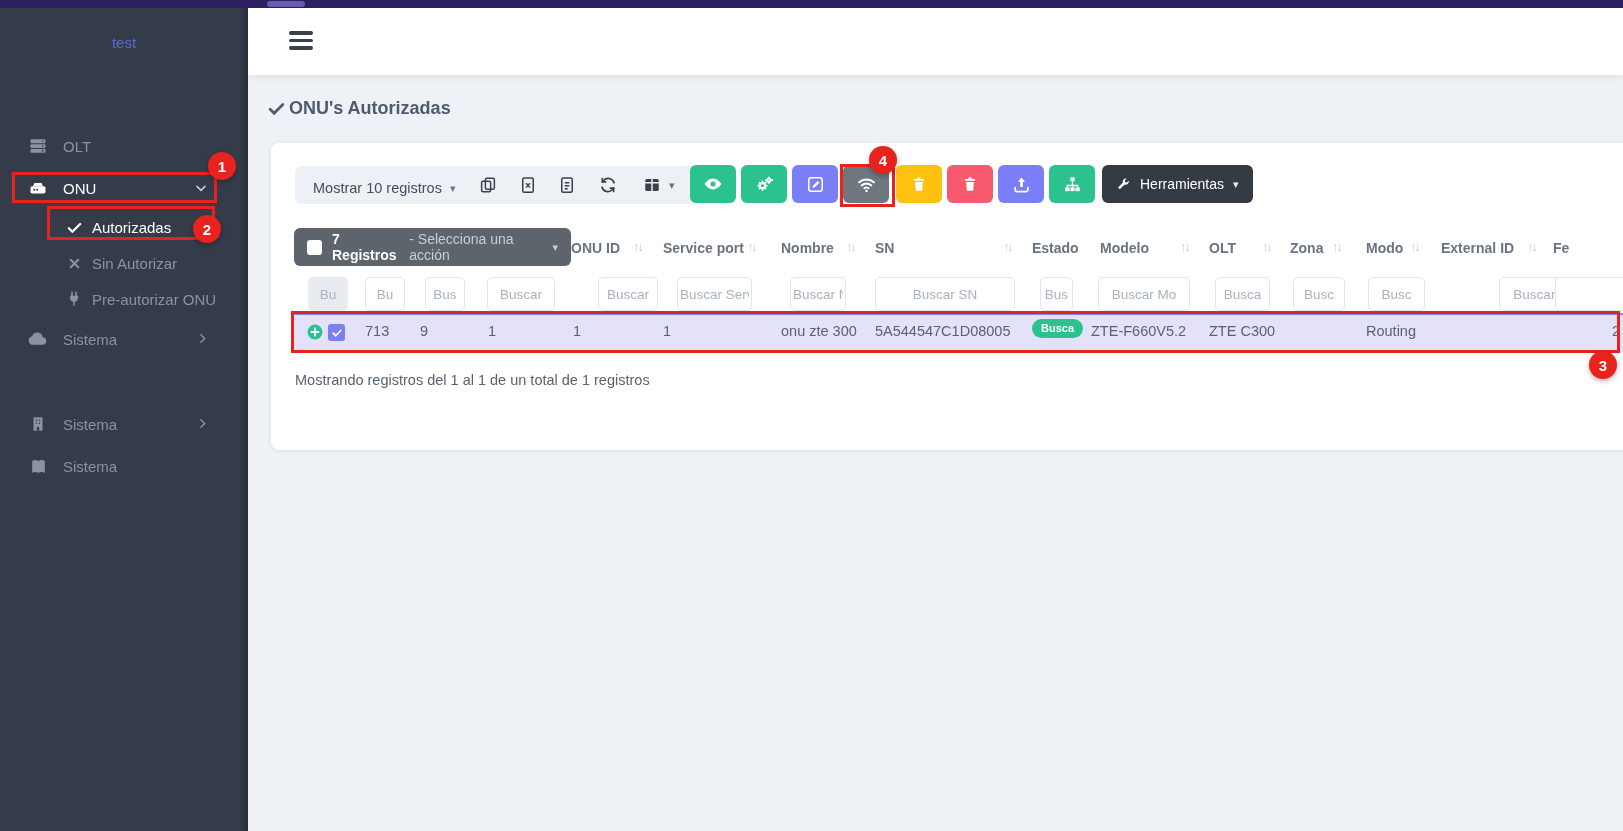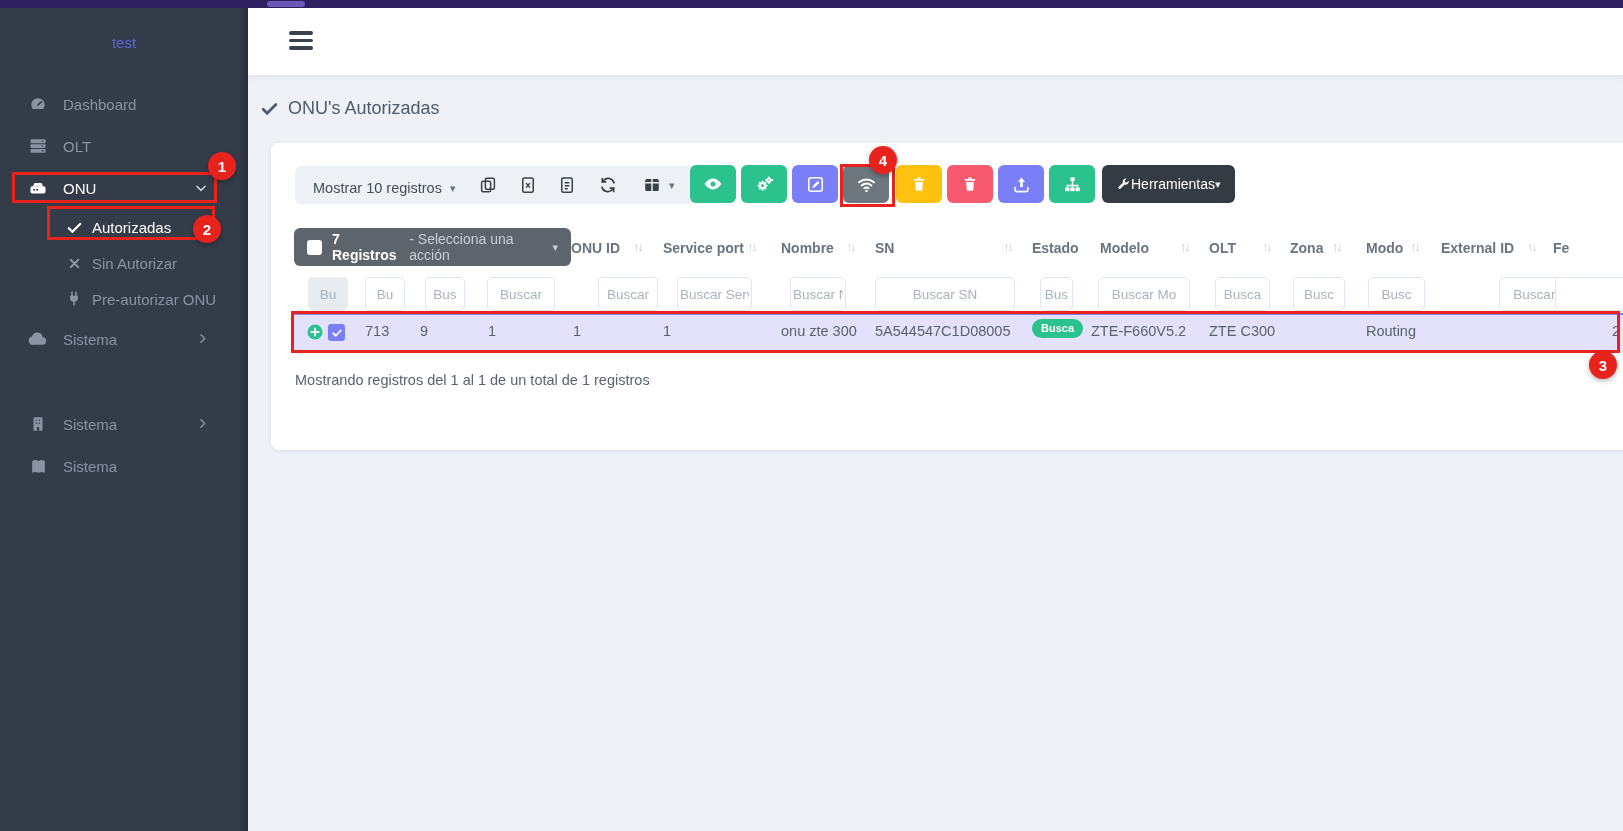--- a/index.html
+++ b/index.html
@@ -18,35 +18,35 @@
        padding-left:28px;box-sizing:border-box;color:#8a93a2;font-size:15px;cursor:pointer}
   .nav.sub{padding-left:64px;gap:8px}
   .nav.active{color:#fefefe}
   .nav .ic{width:20px;height:20px;flex:0 0 auto;display:flex;align-items:center;justify-content:center}
   .nav .chev{position:absolute;right:40px;width:14px;height:14px;display:flex}
   
   .topbar{left:248px;top:8px;width:1375px;height:67px;background:#fff;box-shadow:0 3px 6px rgba(40,50,70,.06)}
   .burger{left:41px;top:23px;width:24px;cursor:pointer}
   .burger div{height:3.5px;background:#39414d;border-radius:2px;margin-bottom:4px}
   
-  .pagetitle{left:260px;top:98px;display:flex;align-items:center;gap:9px;
-             color:#4e5b6e;font-size:18px;font-weight:400}
+  .pagetitle{left:267px;top:98px;display:flex;align-items:center;gap:3px;
+             color:#4e5b6e;font-size:18px;font-weight:700}
   
   .card{left:271px;top:143px;width:1365px;height:307px;background:#fff;border-radius:8px;
         box-shadow:0 1px 4px rgba(50,60,80,.10)}
   .lengthbox{left:24px;top:23px;width:404px;height:38px;background:#edf1f5;border-radius:6px}
   .lengthsel{left:18px;top:0;height:44px;display:flex;align-items:center;gap:8px;
              color:#454e58;font-size:14.5px;cursor:pointer}
   .caret{font-size:11px;color:#6a7480}
   .tico{top:10px;width:18px;height:18px;color:#3a4148;cursor:pointer;display:flex}
   .btn{top:22px;width:46px;height:38px;border-radius:6px;display:flex;align-items:center;
        justify-content:center;cursor:pointer;border:none}
   .btn.green{background:#2bc28d}.btn.indigo{background:#7a7ef7}.btn.gray{background:#6e767e}
   .btn.yellow{background:#ffc110}.btn.red{background:#f7596f}
-  .btn.dark{background:#343b43;width:auto;padding:0 14px;color:#fff;font-size:14px}
+  .btn.dark{background:#343b43;width:auto;padding:0 14px;gap:9px;color:#fff;font-size:14px}
   .btn .caret{color:#e8eaec}
   
   .pill{left:23px;top:85px;width:277px;height:38px;background:#5d646c;border-radius:6px;
         display:flex;align-items:center;gap:10px;padding:0 13px;box-sizing:border-box;
         color:#fff;font-size:14px;cursor:pointer}
   .pill .cb{width:15px;height:15px;background:#fff;border-radius:3px;flex:0 0 auto}
   .pill .hint{color:#c9ced4}
   .pill .caret{color:#c9ced4;margin-left:2px}
   .th{top:95px;font-weight:700;font-size:14px;color:#6a7480;line-height:20px;cursor:pointer;white-space:nowrap}
   .sort{top:97px;font-size:12.5px;color:#c6cdd7;letter-spacing:-2px;cursor:pointer}
@@ -74,29 +74,20 @@
 </style>
 </head>
 <body>
 
 <div class="abs topstrip"></div>
 <div class="abs thumb"></div>
 
 <aside class="abs sidebar">
   <div class="abs brand">test</div>
 
-  <div class="abs nav" style="top:83px">
-    <span class="ic">
-        <svg viewBox="0 0 24 24" width="20" height="20">
-          <path d="M12 5a8 8 0 0 0-8 8 8 8 0 0 0 1.7 5h12.6A8 8 0 0 0 20 13a8 8 0 0 0-8-8z" fill="currentColor"></path>
-          <path d="M12 13l4.2-3.6" stroke="#343c4a" stroke-width="2" stroke-linecap="round"></path>
-        </svg>
-      </span>
-    <span>Dashboard</span>
-  </div>
 
   <div class="abs nav" style="top:125px">
     <span class="ic">
         <svg viewBox="0 0 24 24" width="20" height="20" fill="currentColor">
           <rect x="3" y="4" width="18" height="4.6" rx="1.2"></rect>
           <rect x="3" y="9.8" width="18" height="4.6" rx="1.2"></rect>
           <rect x="3" y="15.6" width="18" height="4.6" rx="1.2"></rect>
           <circle cx="17.5" cy="6.3" r="1" fill="#343c4a"></circle>
           <circle cx="17.5" cy="12.1" r="1" fill="#343c4a"></circle>
           <circle cx="17.5" cy="17.9" r="1" fill="#343c4a"></circle>

